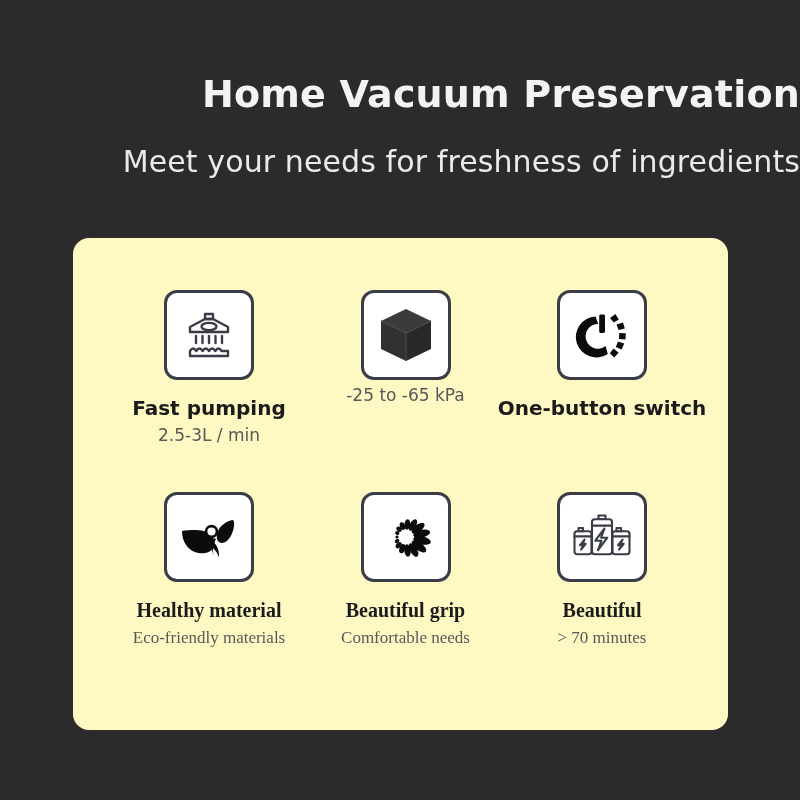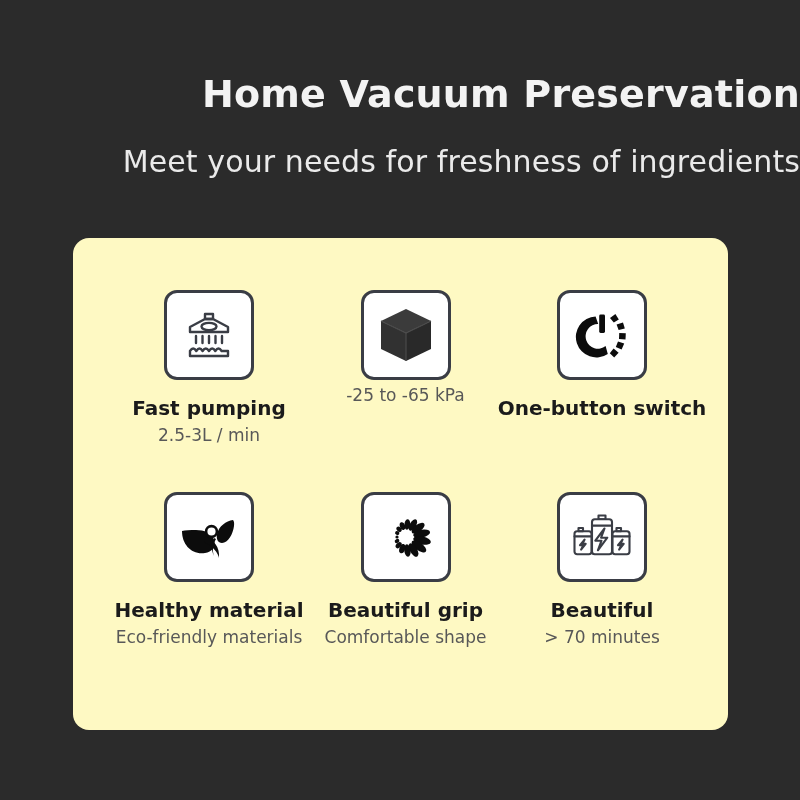--- a/index.html
+++ b/index.html
@@ -55,21 +55,21 @@
     padding:52px 34px 40px 34px;
     display:flex;
     flex-direction:column;
     justify-content:flex-start;
   }
   .row {
     display:flex;
     justify-content:space-between;
     align-items:flex-start;
   }
-  .row.row-2 { margin-top:46px; }
+  .row.row-2 { margin-top:46px;font-family:Liberation Serif, serif; }
 
   .feature {
     width:196px;
     display:flex;
     flex-direction:column;
     align-items:center;
   }
   .feature .tile {
     width:90px; height:90px;
     border:3px solid #3a3d45;
@@ -269,21 +269,21 @@
                       <ellipse cx="11.0" cy="0" rx="3.6" ry="2.4"></ellipse>
                     </g>
                   <g transform="rotate(156)">
                       <ellipse cx="9.8" cy="0" rx="2.4" ry="2.0"></ellipse>
                     </g>
                 </g>
               </svg>
             </span>
           </div>
           <div class="label">Beautiful grip</div>
-          <div class="sub">Comfortable shape</div>
+          <div class="sub">Comfortable needs</div>
         </div>
 
         <div class="feature">
           <div class="tile">
             <span>
               <svg width="62" height="54" viewBox="0 0 62 54" fill="none" stroke="#3a3d45" stroke-width="2.1" stroke-linecap="round" stroke-linejoin="round">
 
                 <path d="M7.5 18 h4.5 v3.2 h-4.5 z"></path>
                 <rect x="3.5" y="21.2" width="17" height="23" rx="2.6"></rect>
                 <path d="M3.5 26.4 h17"></path>

